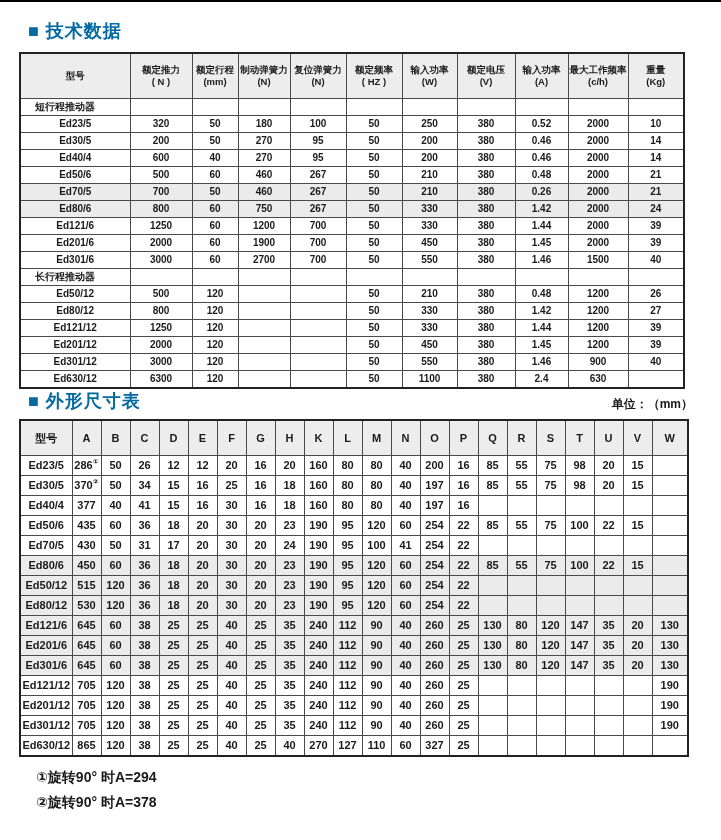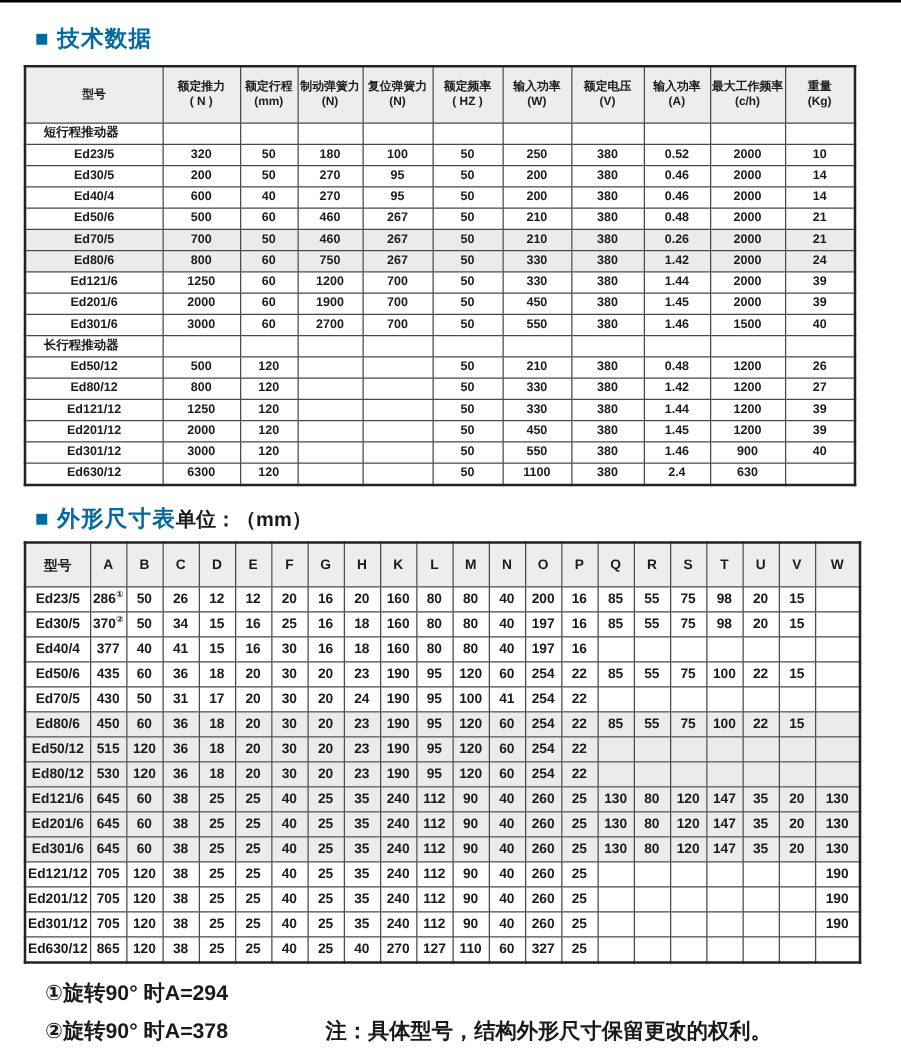--- a/index.html
+++ b/index.html
@@ -1,39 +1,39 @@
 <!DOCTYPE html>
 <html><head>
 <meta charset="utf-8">
 <style>
   html,body{margin:0;padding:0;background:#fff;}
   body{width:721px;height:840px;font-family:"Liberation Sans","DejaVu Sans",sans-serif;color:#1a1a1a;position:relative;overflow:hidden;}
   .topline{height:2px;background:#000;width:721px;}
   .section-title{font-weight:bold;font-size:18px;color:#0369a1;margin:17px 28px 9px 28px;letter-spacing:1px;}
-  .title-row{display:flex;align-items:flex-end;margin:14px 28px 6px 28px;}
+  .title-row{display:flex;justify-content:space-between;align-items:flex-end;margin:0 28px 6px 28px;}
   .title-row .section-title{margin:0;}
-  .unit-label{font-weight:bold;font-size:16px;}
+  .unit-label{font-weight:bold;font-size:12px;}
 
   table{border-collapse:collapse;table-layout:fixed;margin-left:19px;}
   #t1{width:666px;font-size:10px;border:2px solid #222;}
   #t1 th,#t1 td{border:1px solid #4a4a4a;text-align:center;font-weight:bold;padding:0;overflow:hidden;}
   #t1 thead th{height:44px;background:#ededed;font-size:9.5px;line-height:12px;}
   #t1 td{height:16px;line-height:16px;font-size:10px;}
   #t1 td.model{font-size:10px;}
   #t1 td.section{text-align:left;padding-left:14px;}
   #t1 tr.shaded td{background:#ebebeb;}
 
   #t2{width:668px;font-size:11px;border:2px solid #222;margin-top:2px;}
   #t2 th,#t2 td{border:1px solid #4a4a4a;text-align:center;font-weight:bold;padding:0;overflow:hidden;}
   #t2 thead th{height:34px;background:#ededed;font-size:11px;}
   #t2 td{height:19px;line-height:19px;}
   #t2 tr.shaded td{background:#ebebeb;}
   #t2 sup{font-size:7px;vertical-align:super;line-height:0;}
 
-  .footnotes{margin:12px 0 0 36px;font-size:17px;font-weight:bold;}
+  .footnotes{margin:12px 0 0 36px;font-size:14px;font-weight:bold;}
   .footnotes .fline{margin-bottom:7px;display:flex;align-items:baseline;}
   .footnotes .note{margin-left:78px;}
 </style>
 </head>
 <body>
 
 <div class="topline"></div>
 
 <div class="section-title">■ 技术数据</div>
 
@@ -742,15 +742,14 @@
       </tr>
     </tbody>
 </table>
 
 <div class="footnotes">
   <div class="fline">
     <span>①旋转90°  时A=294</span>
   </div>
   <div class="fline">
     <span>②旋转90°  时A=378</span>
-    <span class="note">注：具体型号，结构外形尺寸保留更改的权利。</span>
   </div>
 </div>
 
 </body></html>

